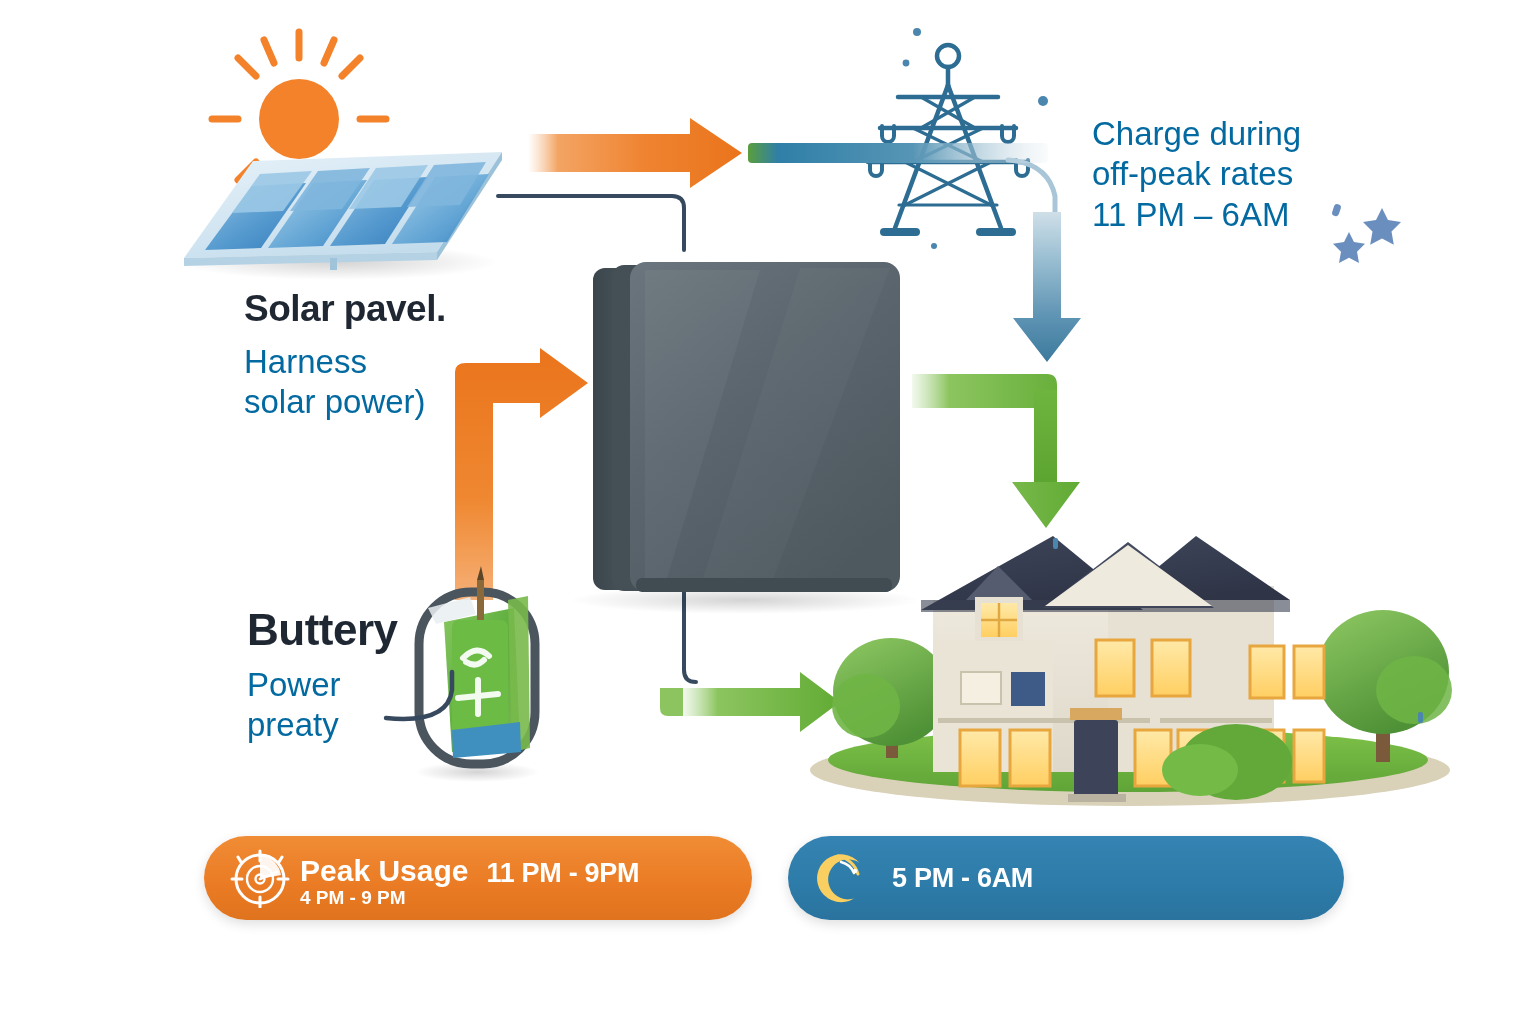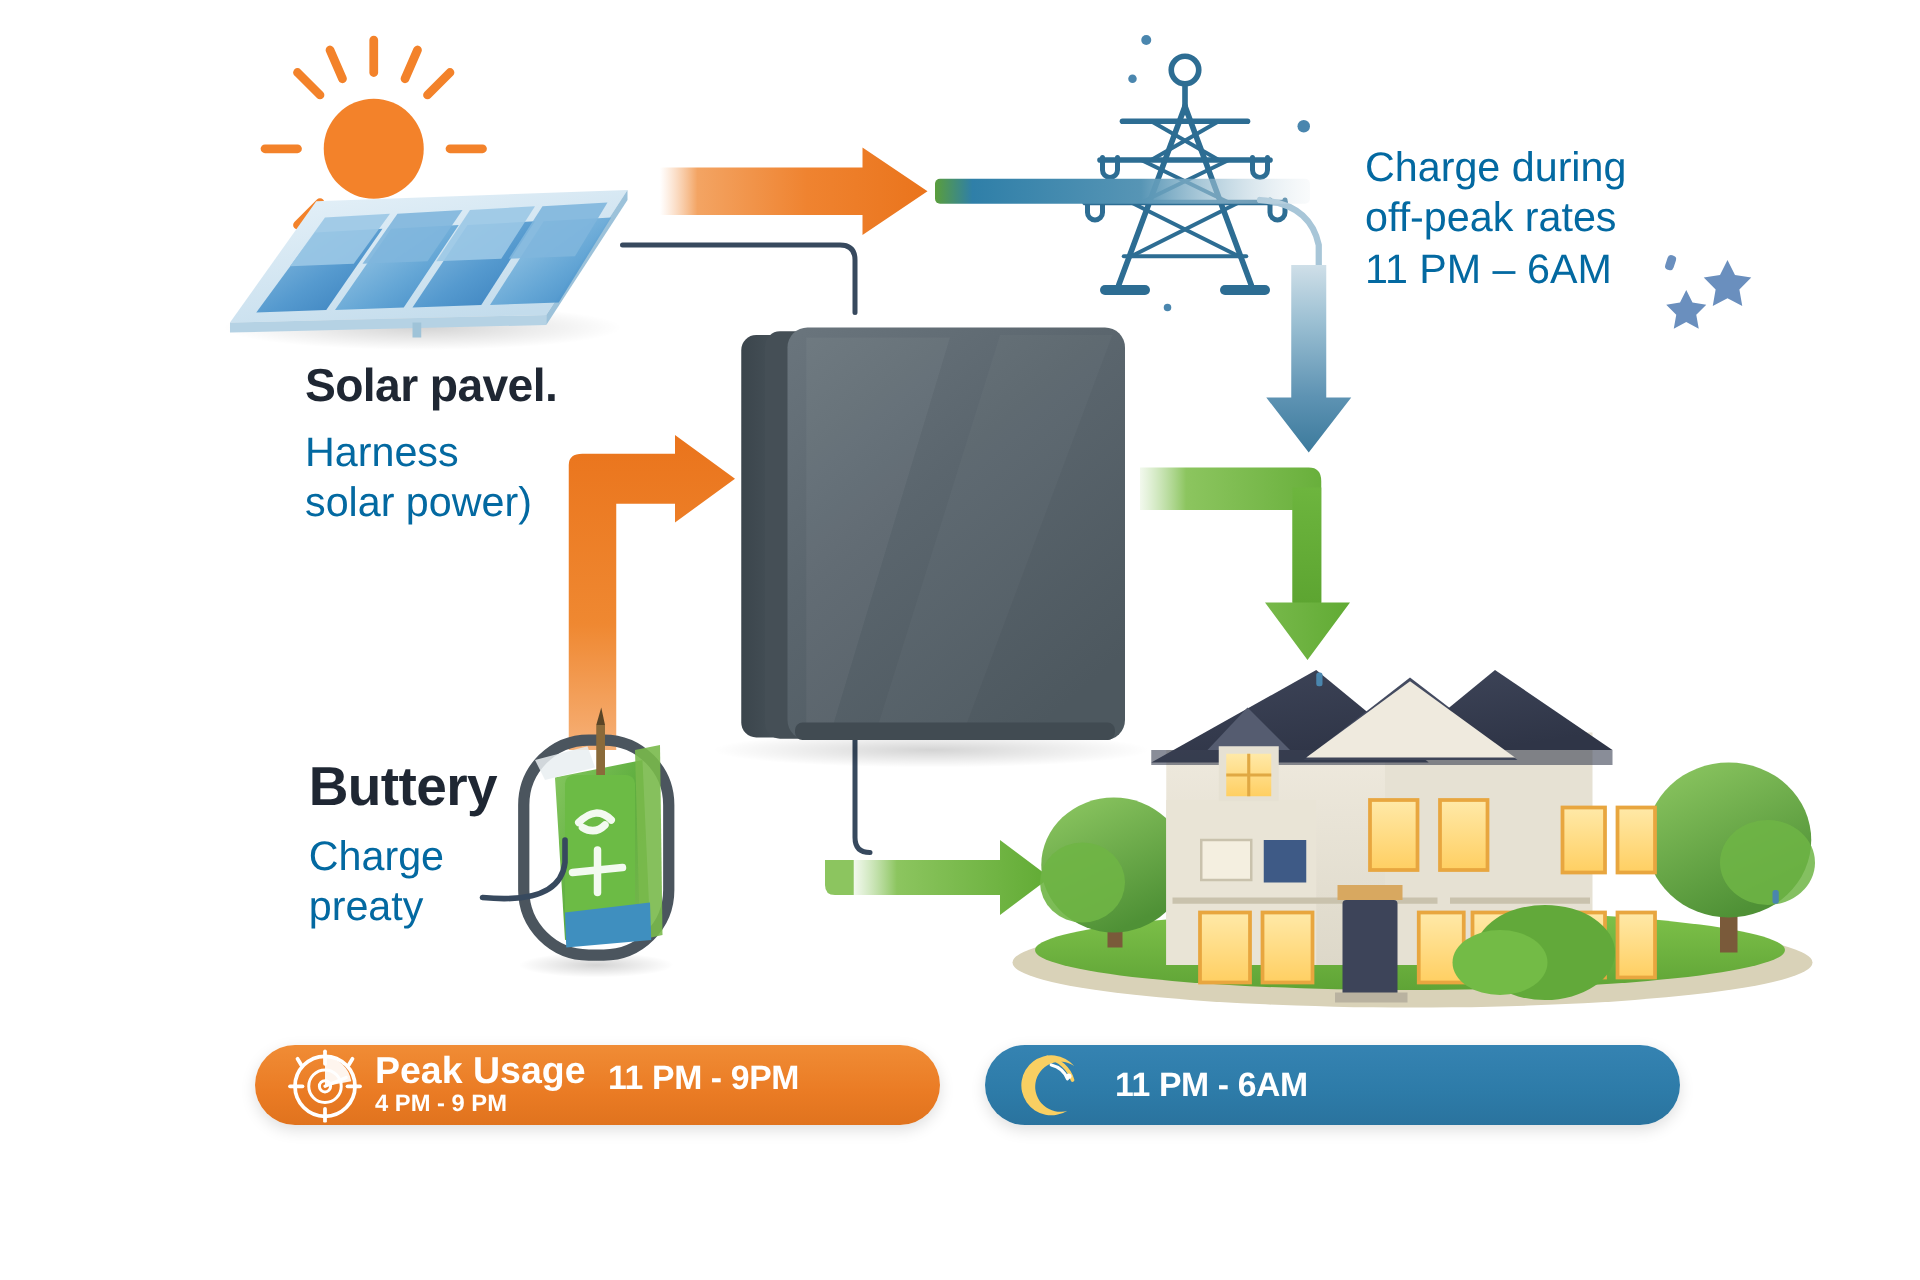--- a/index.html
+++ b/index.html
@@ -34,25 +34,25 @@
   #grid-text .label-title { font-size: 39px; }
   #grid-text .label-sub { font-size: 33px; margin-top: 10px; }
 
   #battery-text { position: absolute; left: 247px; top: 605px; }
   #battery-text .label-title { font-size: 44px; }
   #battery-text .label-sub { font-size: 33px; margin-top: 10px; }
 
   
   .badge {
     position: absolute;
-    height: 64px;
+    height: 84px;
     border-radius: 46px;
     display: flex;
-    align-items: center;
-    padding: 1px 26px;
+    align-items: flex-end;
+    padding: 12px 26px;
     box-shadow: 0 4px 12px rgba(0,0,0,0.13);
   }
   .badge-icon { width: 60px; height: 60px; flex: 0 0 60px; margin-right: 10px; }
   .badge-textcol { display: flex; flex-direction: column; justify-content: center; }
   .badge-line1 { color: #fff; font-weight: 700; font-size: 29px; line-height: 1.03; white-space: nowrap; }
   .badge-line2 { color: #fff; font-weight: 700; font-size: 27px; line-height: 1.12; white-space: nowrap; }
   .badge-time {
     color: #fff; font-weight: 700; font-size: 27px;
     white-space: nowrap; margin-left: 14px; align-self: center;
     letter-spacing: -0.3px;
@@ -398,21 +398,21 @@
   </div>
 
   <div id="grid-text">
     <div class="label-sub">Charge during
 off-peak rates
 11 PM – 6AM</div>
   </div>
 
   <div id="battery-text">
     <div class="label-title">Buttery</div>
-    <div class="label-sub">Charge
+    <div class="label-sub">Power
 preaty</div>
   </div>
 
   <div class="badge" id="badge-peak">
     <svg class="badge-icon" viewBox="0 0 60 60">
       <circle cx="30" cy="31" r="24" fill="none" stroke="#fff" stroke-width="3"></circle>
       <circle cx="30" cy="31" r="13" fill="none" stroke="#fff" stroke-width="2.4"></circle>
       <circle cx="30" cy="31" r="4.5" fill="none" stroke="#fff" stroke-width="2.4"></circle>
       <path d="M30 31 L30 7 A24 24 0 0 1 51 27 Z" fill="#fff" opacity="0.92"></path>
       <line x1="30" y1="3" x2="30" y2="13" stroke="#fff" stroke-width="3" stroke-linecap="round"></line>
@@ -429,16 +429,16 @@
     <span class="badge-time">11 PM - 9PM</span>
   </div>
 
   <div class="badge" id="badge-low">
     <svg class="badge-icon" viewBox="0 0 60 60">
       <path d="M42 12 A24 24 0 1 0 44 48 A20 20 0 1 1 42 12 Z" fill="#f9cf62" transform="rotate(12 30 30)"></path>
       <path d="M24 8 a26 26 0 0 1 20 18" fill="none" stroke="#f9cf62" stroke-width="3" stroke-linecap="round"></path>
       <path d="M27 14 a19 19 0 0 1 13 11" fill="none" stroke="#ffffff" stroke-width="2.6" stroke-linecap="round"></path>
       <circle cx="41" cy="23" r="2.2" fill="#ffffff"></circle>
     </svg>
-    <span class="badge-time">11 PM - 6AM</span>
+    <span class="badge-time">5 PM - 6AM</span>
   </div>
 
 </div>
 
 </body></html>

